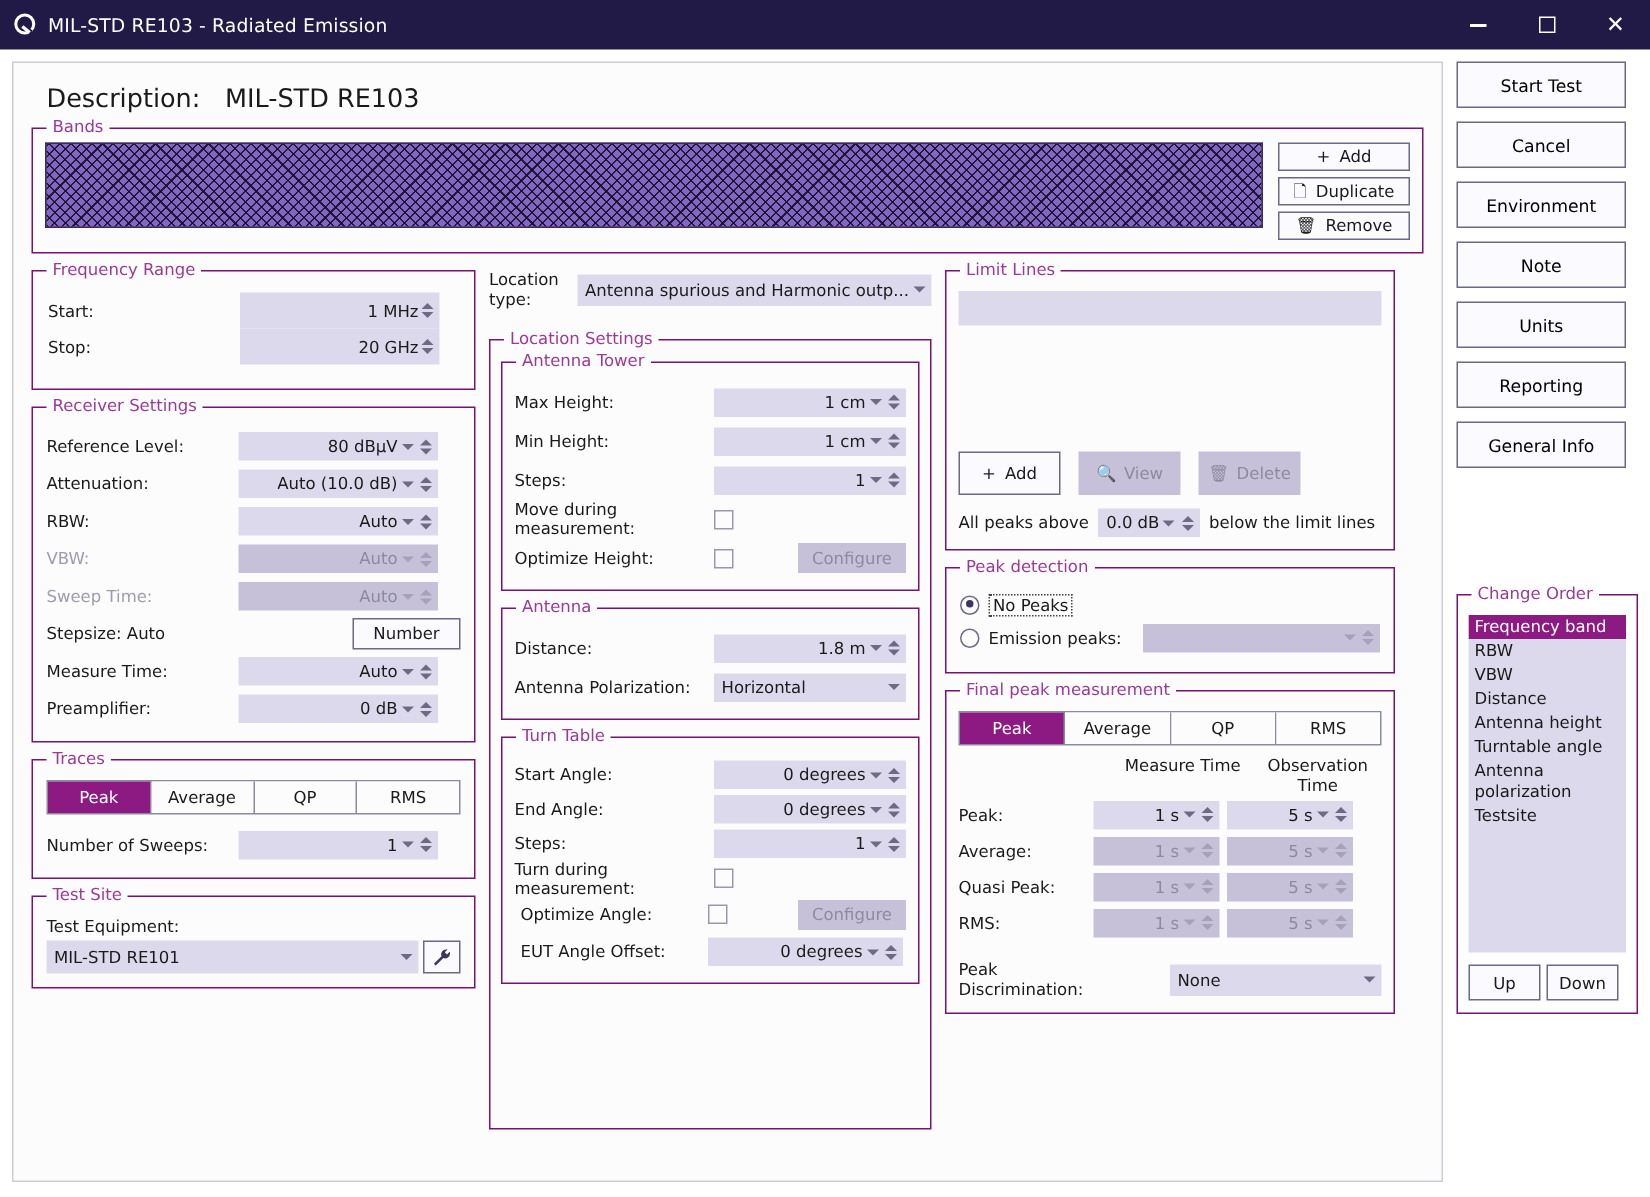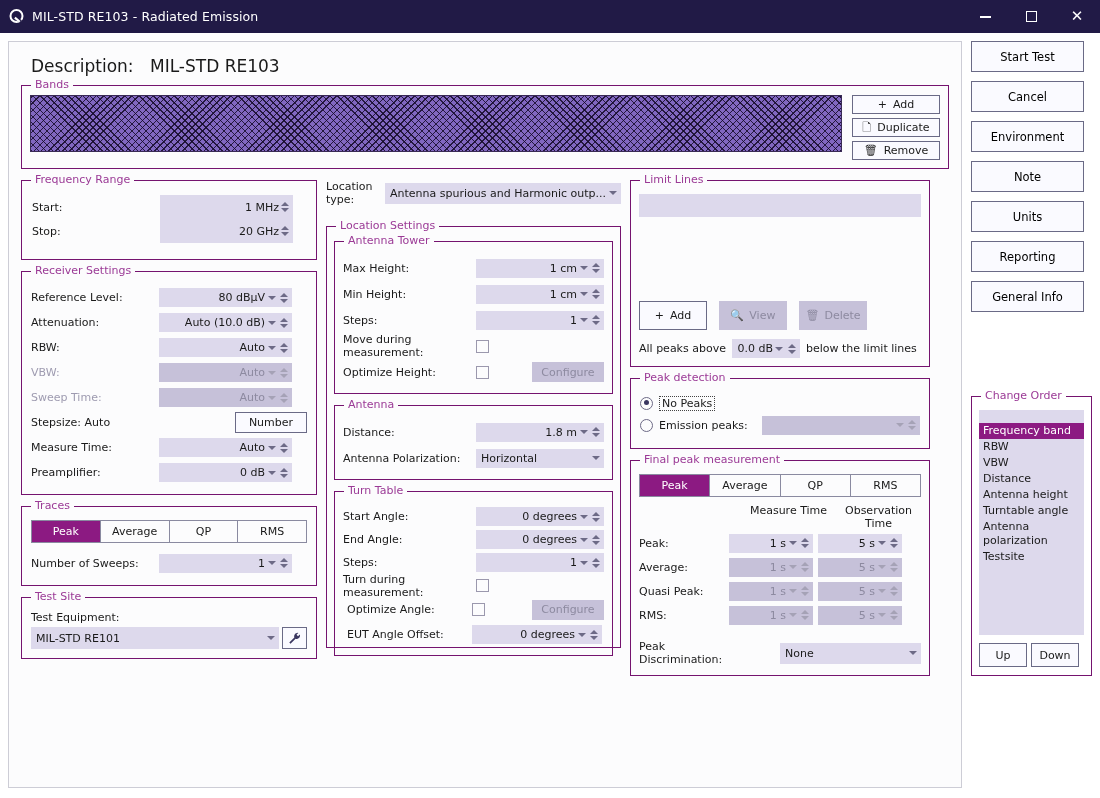--- a/index.html
+++ b/index.html
@@ -204,21 +204,21 @@
   #pdiscRow .fld { flex:1 1 auto; height:21px; }
 
   
   .sidebtn {
     width:113px; height:31px; margin-bottom:9px; background:#fafaff;
     border:1px solid #6a6a86; font-size:11.5px; font-family:inherit;
     display:flex; align-items:center; justify-content:center; cursor:pointer;
   }
 
   #changeGrp { margin-top:75px; padding:13px 7px 8px 7px; height:280px; display:flex; flex-direction:column; }
-  #orderList { background:#ddd9ec; flex:1 1 auto; padding:13px 0 0 0; overflow:hidden; }
+  #orderList { background:#ddd9ec; flex:1 1 auto; padding:0 0 0 0; overflow:hidden; }
   #orderList .oi { font-size:11px; padding:1px 4px; line-height:14px; cursor:pointer; }
   #orderList .oi.sel { background:#8c1a82; color:#ffffff; }
   #orderBtns { display:flex; gap:4px; margin-top:8px; }
   #orderBtns > * { width:48px; height:24px; }
 </style>
 </head>
 <body>
 
 <div id="titlebar">
   <span class="logo">
@@ -461,21 +461,21 @@
         <div id="loctypeRow">
           <span class="lab">Location type:</span>
           <span class="fld left">
             <span class="txt">Antenna spurious and Harmonic outp...</span>
             <span class="caret">
                 <i></i>
               </span>
           </span>
         </div>
 
-        <div class="grp" id="locSettings" style="height:422px;margin-top:20px;">
+        <div class="grp" id="locSettings" style="height:527px;margin-top:20px;">
           <span class="gtitle">Location Settings</span>
 
           <div class="grp inner" id="towerGrp">
             <span class="gtitle">Antenna Tower</span>
 
             <div class="row">
               <span class="lab">Max Height:</span>
               <span class="fld">
                 <span class="txt">1 cm</span>
                 <span class="caret">

